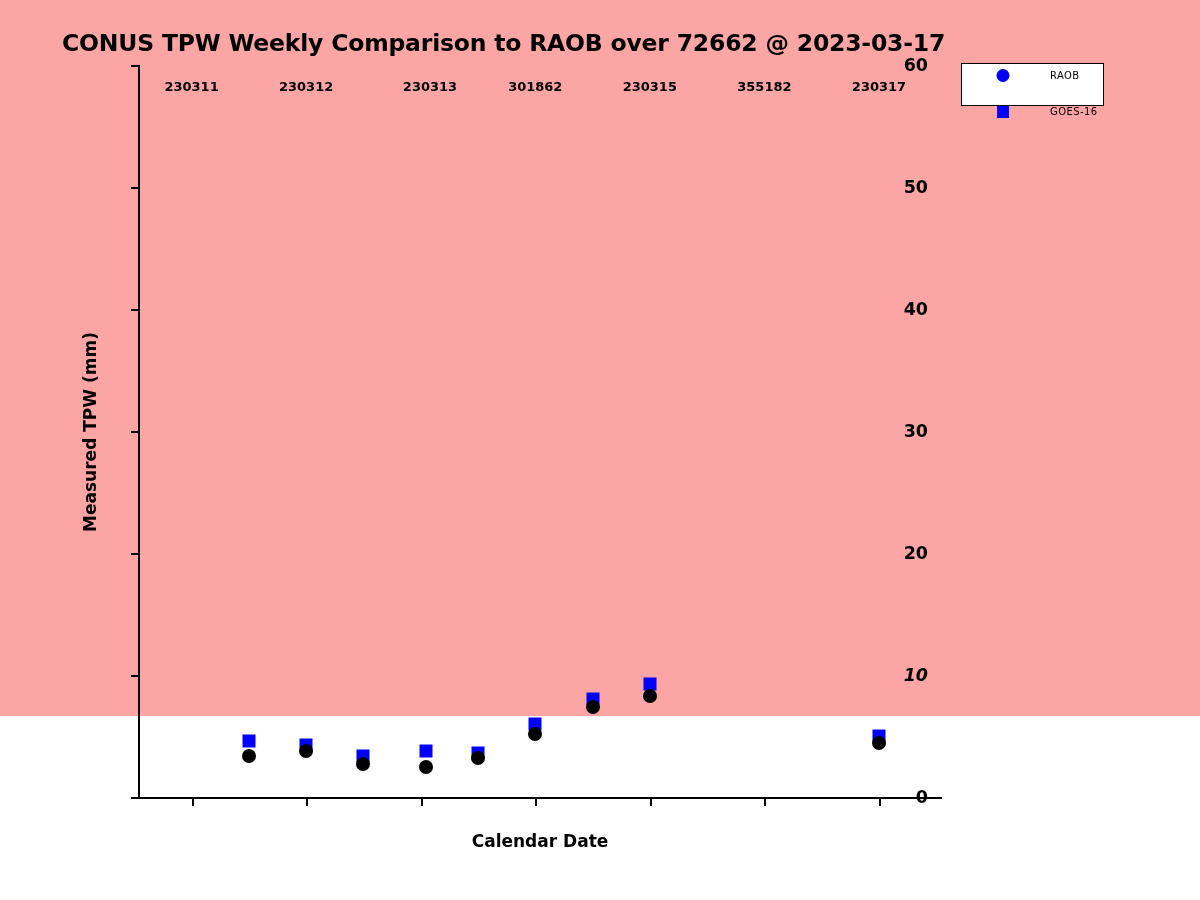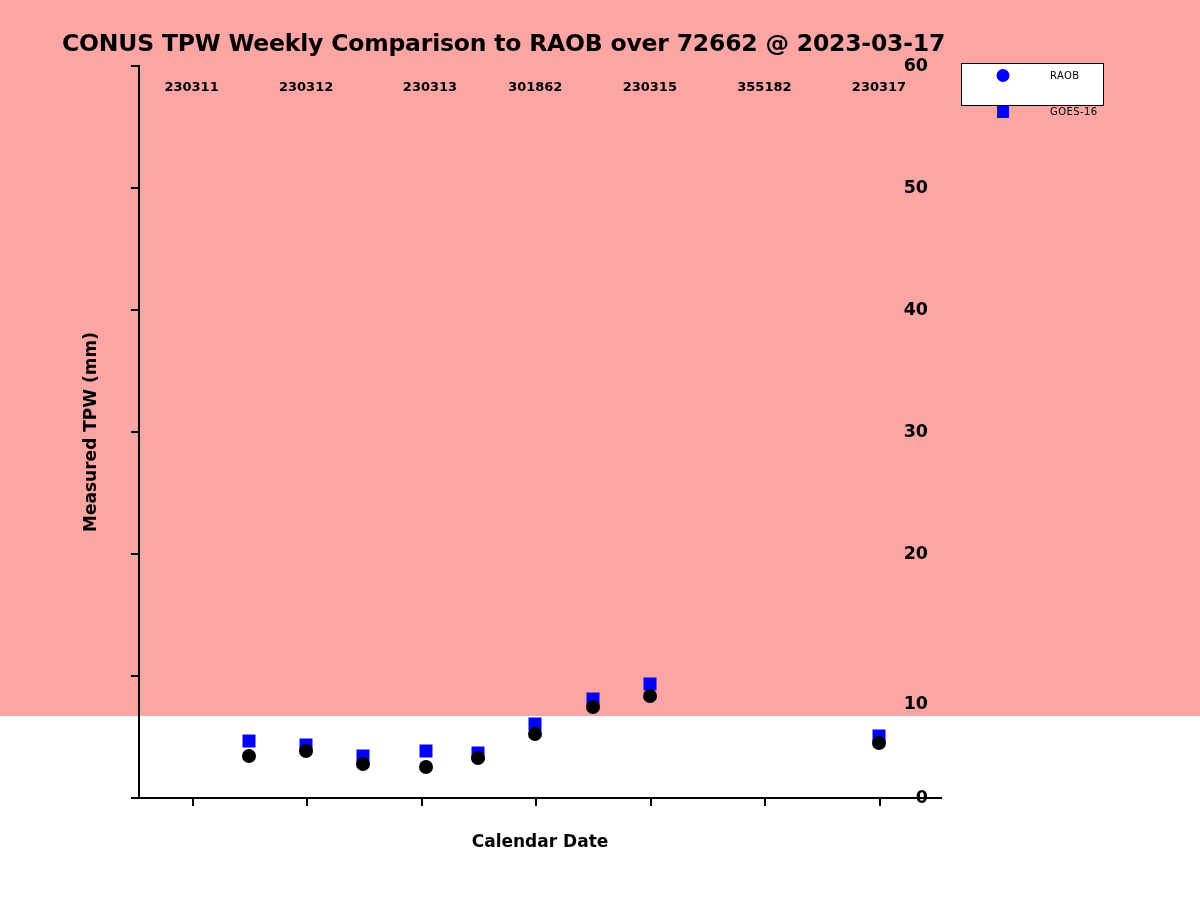--- a/index.html
+++ b/index.html
@@ -196,21 +196,21 @@
         <div class="marker marker-raob" style="left: 286.429px; top: 701.5px; background: rgb(0, 0, 0);"></div>
         <div class="marker marker-raob" style="left: 337.986px; top: 692.96px; background: rgb(0, 0, 0);"></div>
         <div class="marker marker-raob" style="left: 395.271px; top: 668.56px; background: rgb(0, 0, 0);"></div>
         <div class="marker marker-raob" style="left: 452.557px; top: 641.72px; background: rgb(0, 0, 0);"></div>
         <div class="marker marker-raob" style="left: 509.843px; top: 630.74px; background: rgb(0, 0, 0);"></div>
         <div class="marker marker-raob" style="left: 738.986px; top: 678.32px; background: rgb(0, 0, 0);"></div>
       </div>
   <div class="ytick" style="top: 732px;"></div>
       <div class="ytick-label" style="top: 732px;">0</div>
       <div class="ytick" style="top: 610px;"></div>
-      <div class="ytick-label" style="top: 638px;">10</div>
+      <div class="ytick-label" style="top: 610px; font-style: italic;">10</div>
       <div class="ytick" style="top: 488px;"></div>
       <div class="ytick-label" style="top: 488px;">20</div>
       <div class="ytick" style="top: 366px;"></div>
       <div class="ytick-label" style="top: 366px;">30</div>
       <div class="ytick" style="top: 244px;"></div>
       <div class="ytick-label" style="top: 244px;">40</div>
       <div class="ytick" style="top: 122px;"></div>
       <div class="ytick-label" style="top: 122px;">50</div>
       <div class="ytick" style="top: 0px;"></div>
       <div class="ytick-label" style="top: 0px;">60</div>

